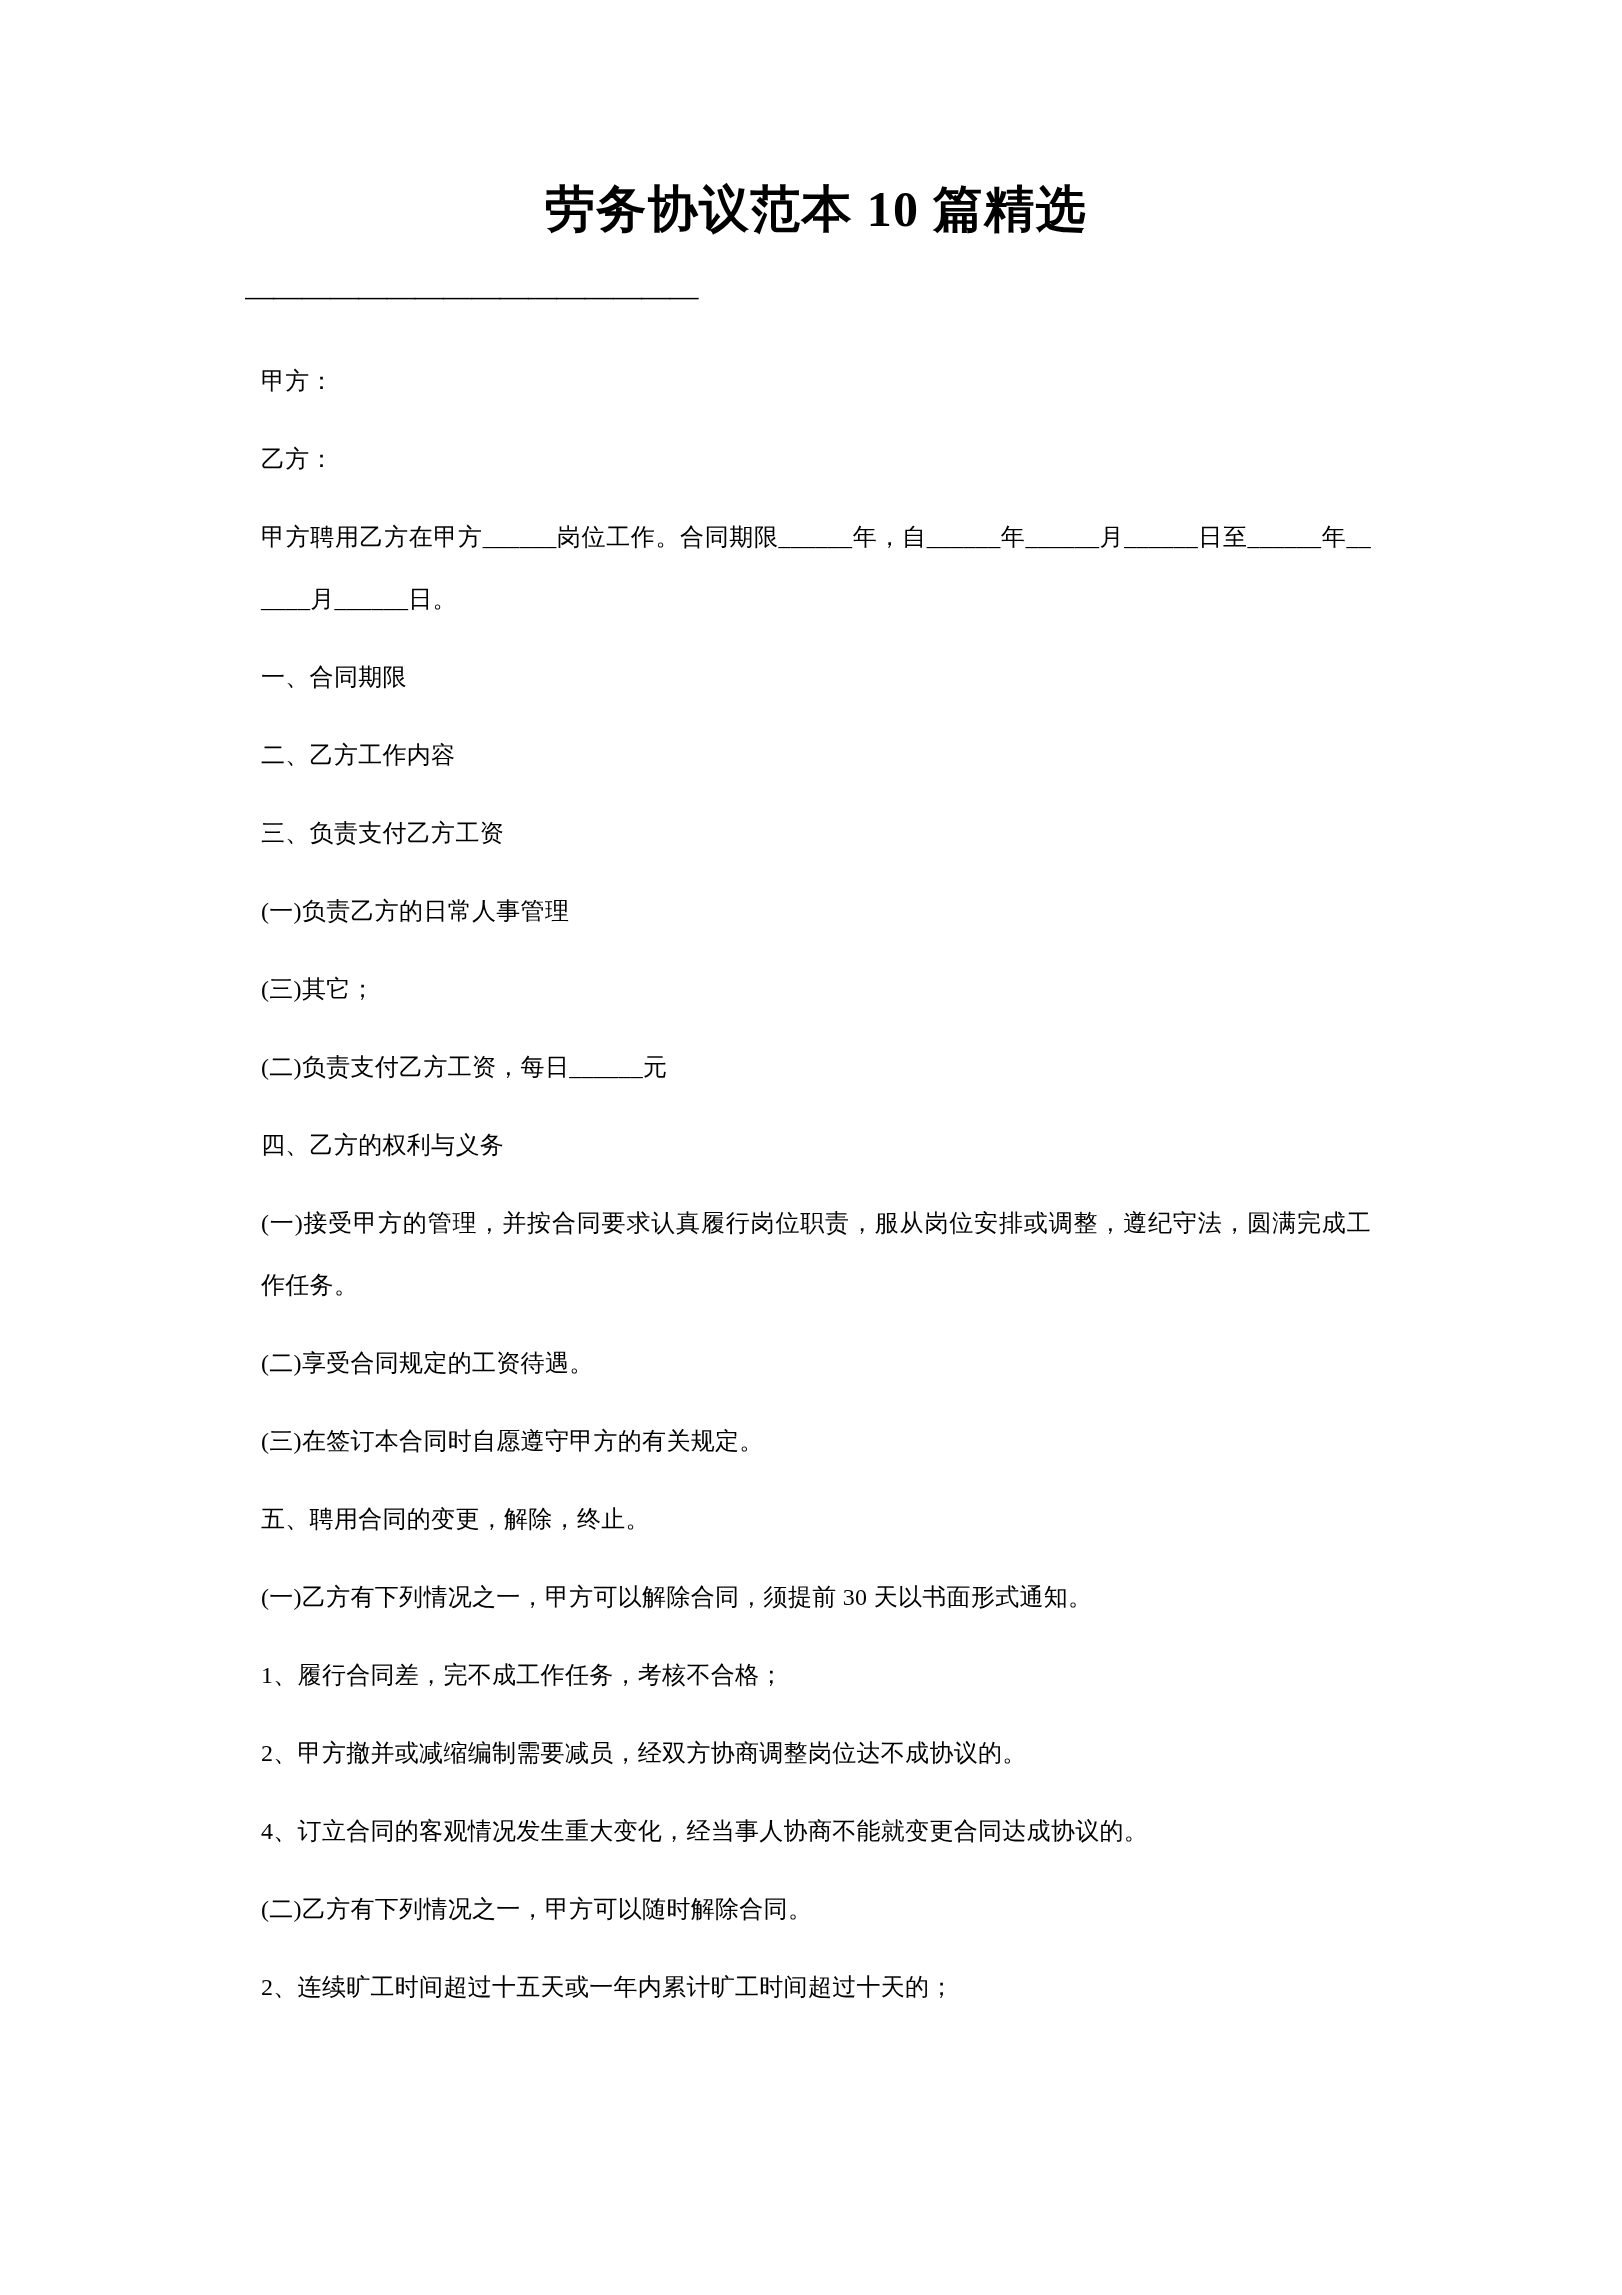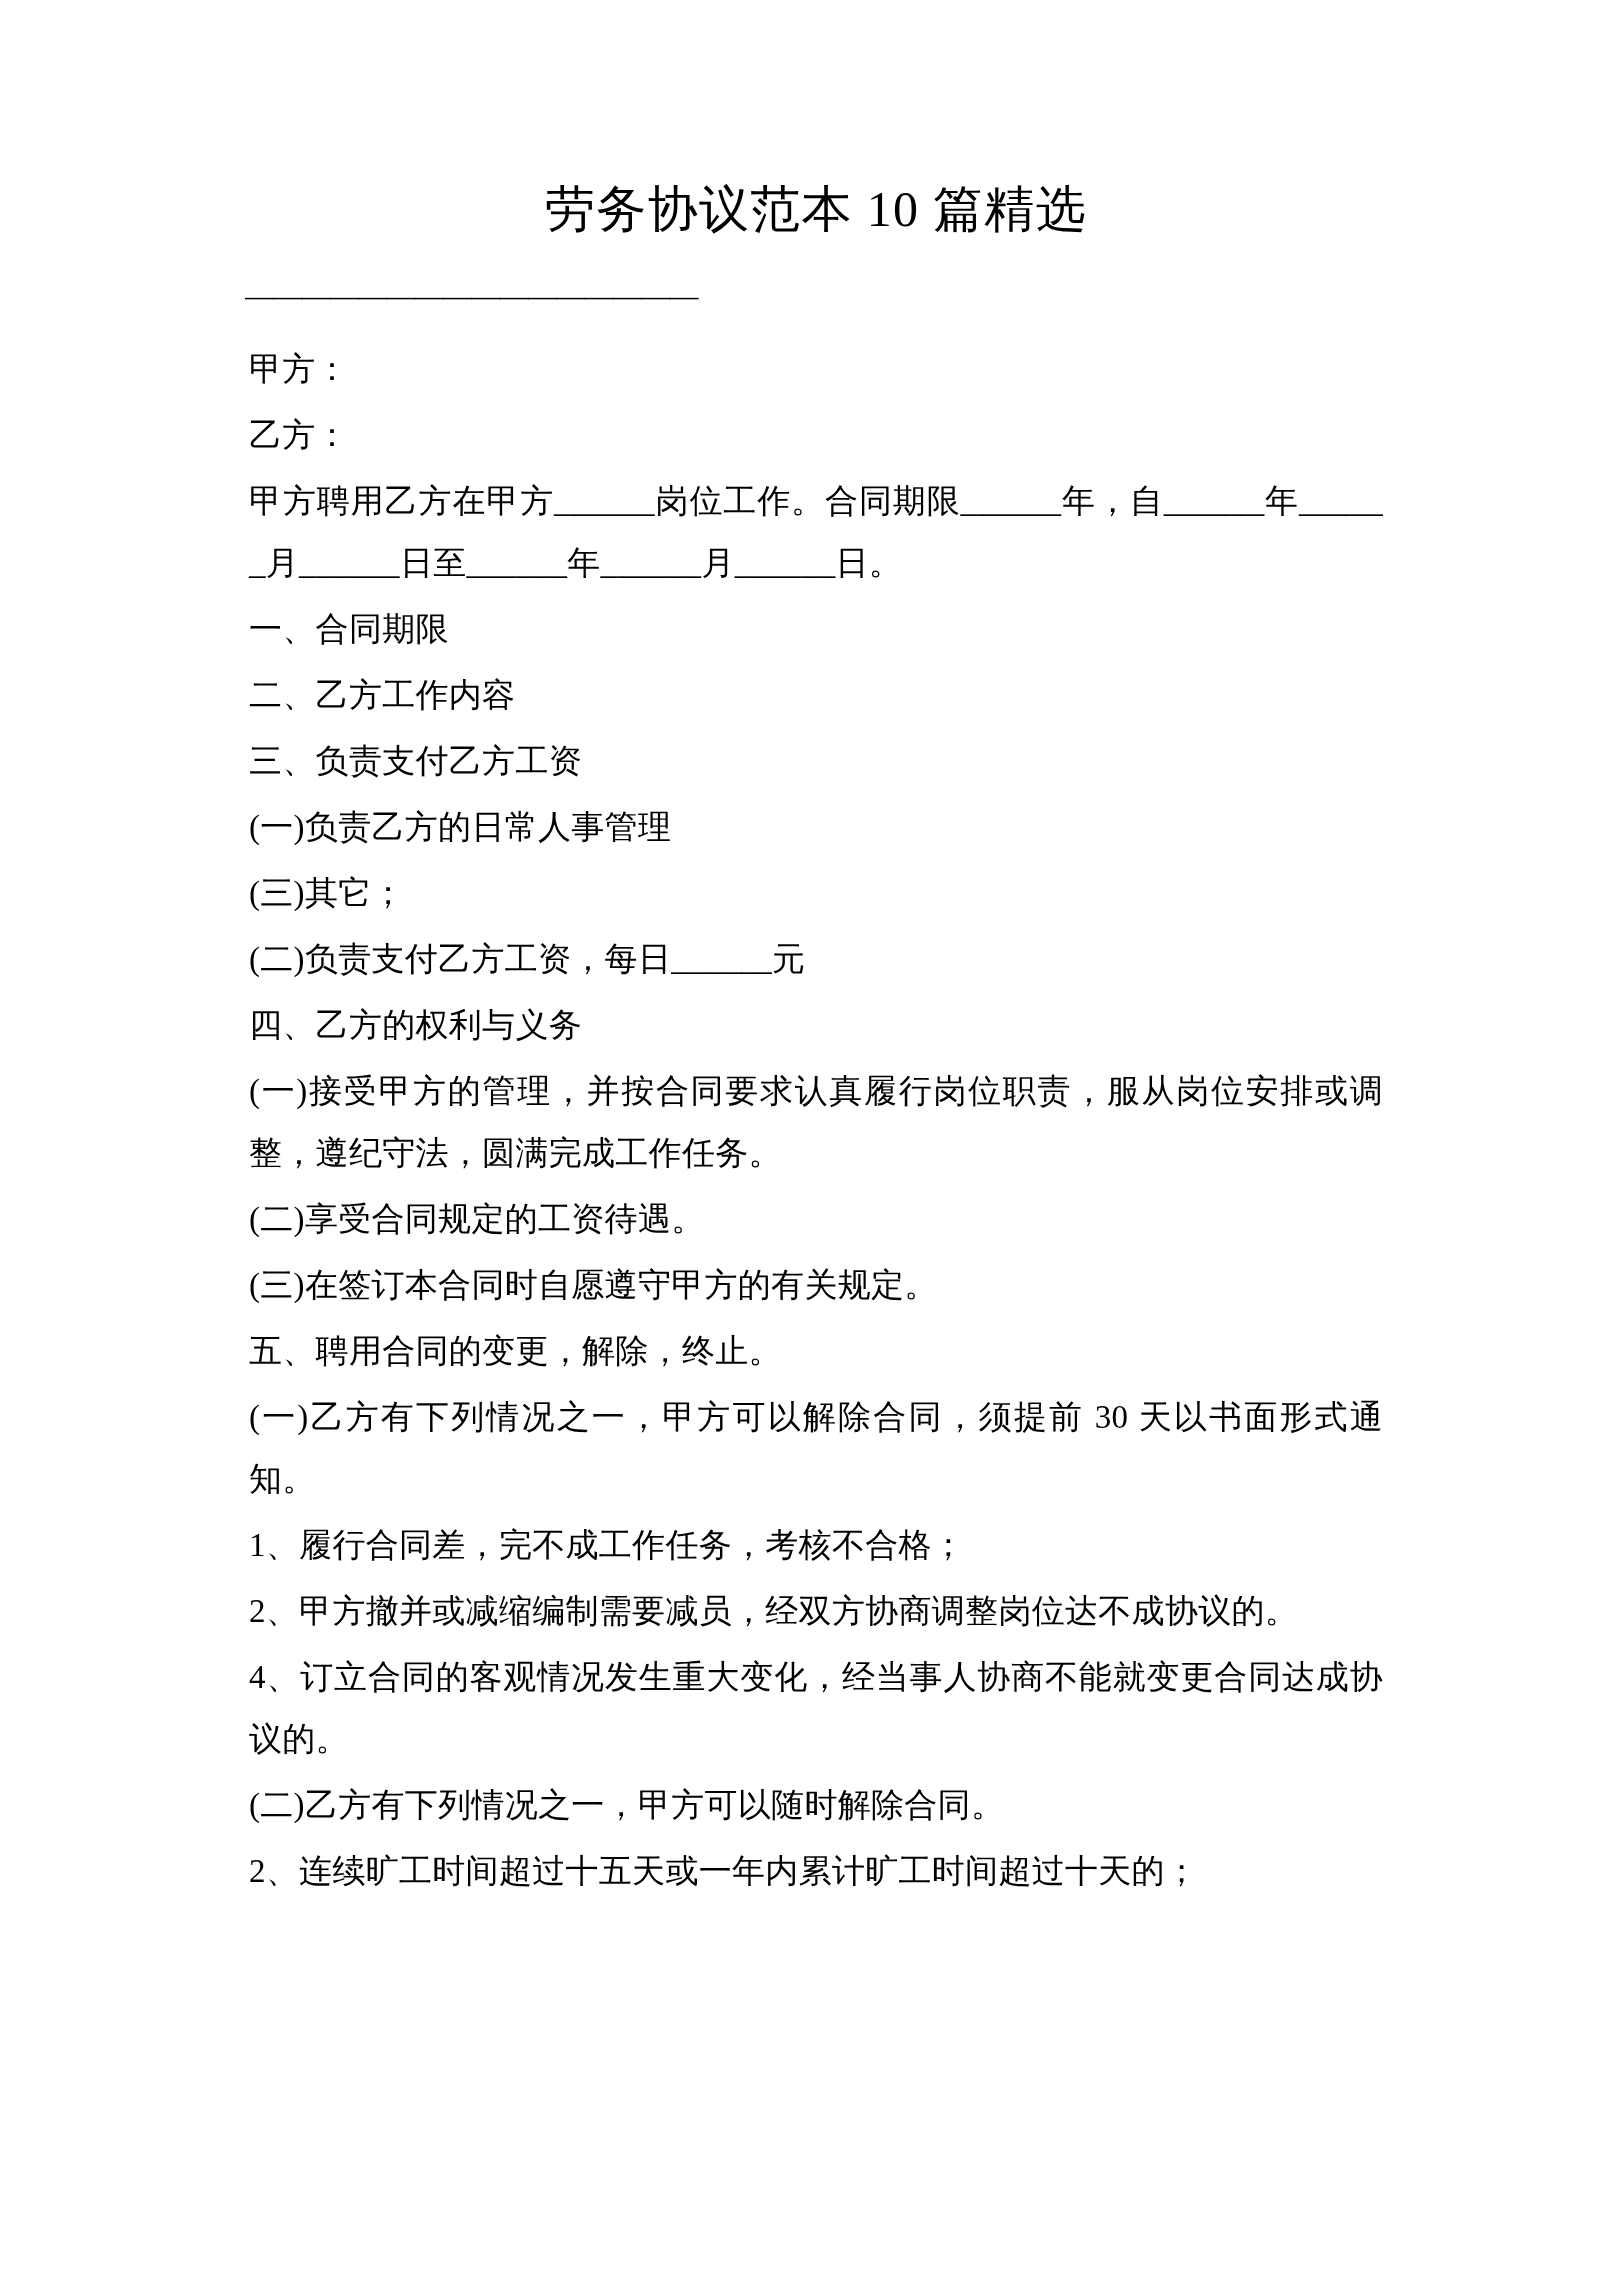--- a/index.html
+++ b/index.html
@@ -20,21 +20,21 @@
     color: #000000;
   }
   .content {
     position: absolute;
     left: 245px;
     top: 0;
     width: 1142px;
   }
   .doc-title {
     font-size: 50px;
-    font-weight: normal;
+    font-weight: bold;
     text-align: center;
     line-height: 1.25;
     margin: 0;
     padding-top: 178px;
     letter-spacing: 1.3px;
     white-space: pre;
   }
   .rule-line {
     font-size: 29px;
     line-height: 1.0;
@@ -43,23 +43,23 @@
     letter-spacing: -0.7px;
     white-space: nowrap;
     overflow: hidden;
     font-family: "Liberation Serif", "DejaVu Serif", serif;
   }
   .body-block {
     margin: 0;
     padding-top: 23.6px;
   }
   p.line {
-    font-size: 33px;
+    font-size: 24px;
     line-height: 62px;
-    margin: 4px;
+    margin: 16px;
     padding: 0;
     text-align: justify;
     text-justify: inter-ideograph;
     word-break: break-all;
     letter-spacing: 0.3px;
   }
 </style>
 </head>
 <body>
 

